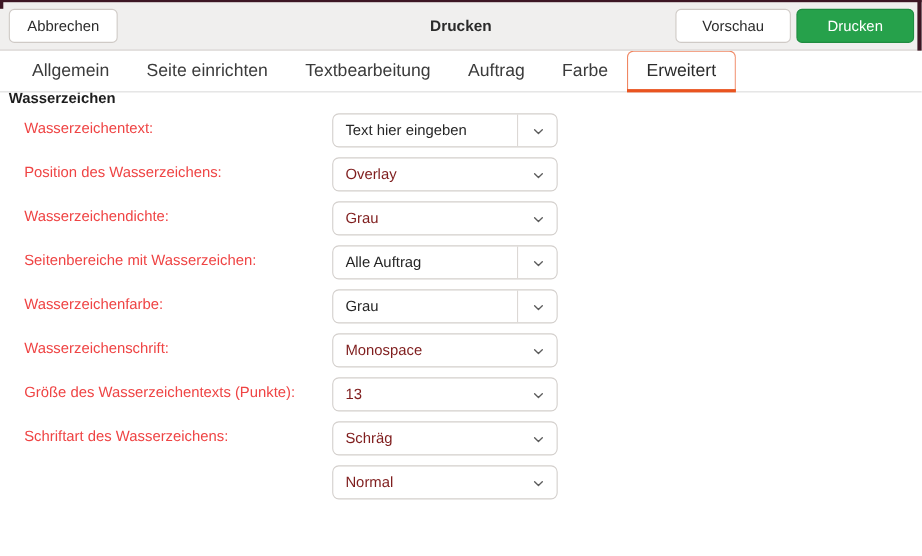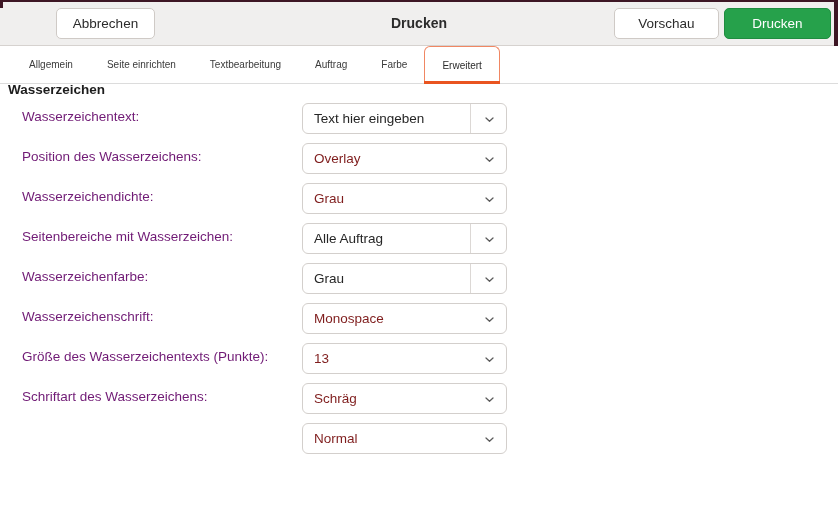--- a/index.html
+++ b/index.html
@@ -66,21 +66,20 @@
     line-height: 29px;
     text-align: center;
     cursor: pointer;
     user-select: none;
     white-space: nowrap;
   }
   .btn-plain {
     background: #ffffff;
     border: 1px solid #cfcac6;
     color: #2b2b2b;
-    margin-left: 48px;
   }
   .btn-cancel { left: 8px;  width: 99px; }
   .btn-preview { right: 119px; width: 105px; }
   .btn-print {
     right: 7px;
     width: 107px;
     background: #26a14b;
     border: 1px solid #1f8c40;
     color: #ffffff;
   }
@@ -106,21 +105,21 @@
     z-index: 15;
     padding-left: 12px;
     display: flex;
     align-items: stretch;
   }
   .tab {
     position: relative;
     display: flex;
     align-items: center;
     padding: 0 17px;
-    font-size: 10px;
+    font-size: 16px;
     color: #3b3b3b;
     cursor: pointer;
     user-select: none;
     white-space: nowrap;
     box-sizing: border-box;
   }
   .tab.active {
     color: #2b2b2b;
     border: 1px solid #f08763;
     border-bottom: none;
@@ -164,21 +163,21 @@
     position: relative;
     height: 40px;
   }
   .row-label {
     position: absolute;
     left: 22px;
     top: 0;
     height: 40px;
     line-height: 40px;
     font-size: 13.5px;
-    color: #701a75;
+    color: #ef4444;
     white-space: nowrap;
   }
 
   
   .ctl {
     position: absolute;
     left: 302px;
     top: 6px;
     width: 205px;
     height: 31px;

